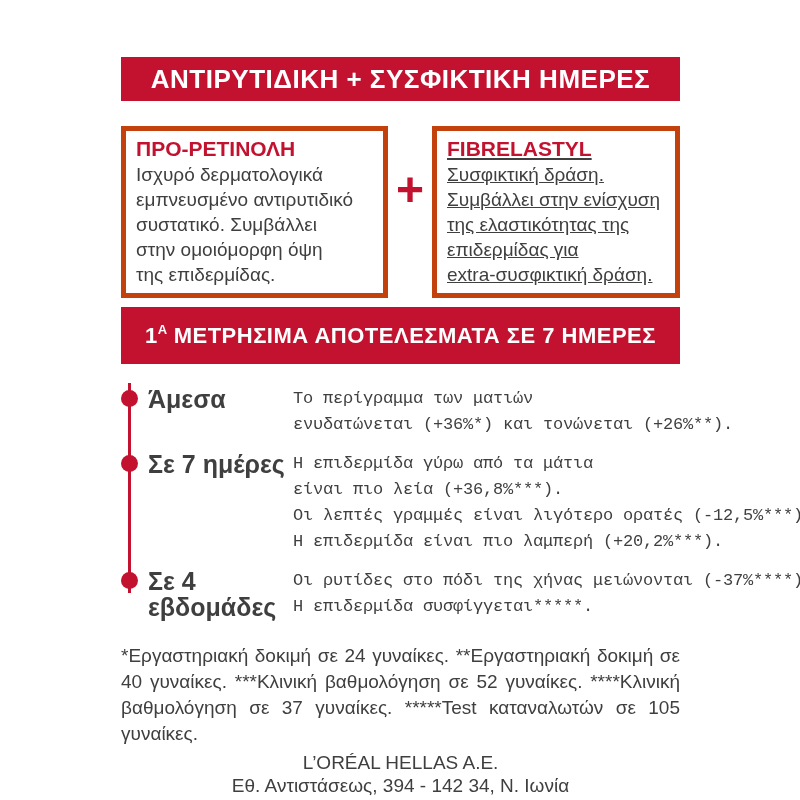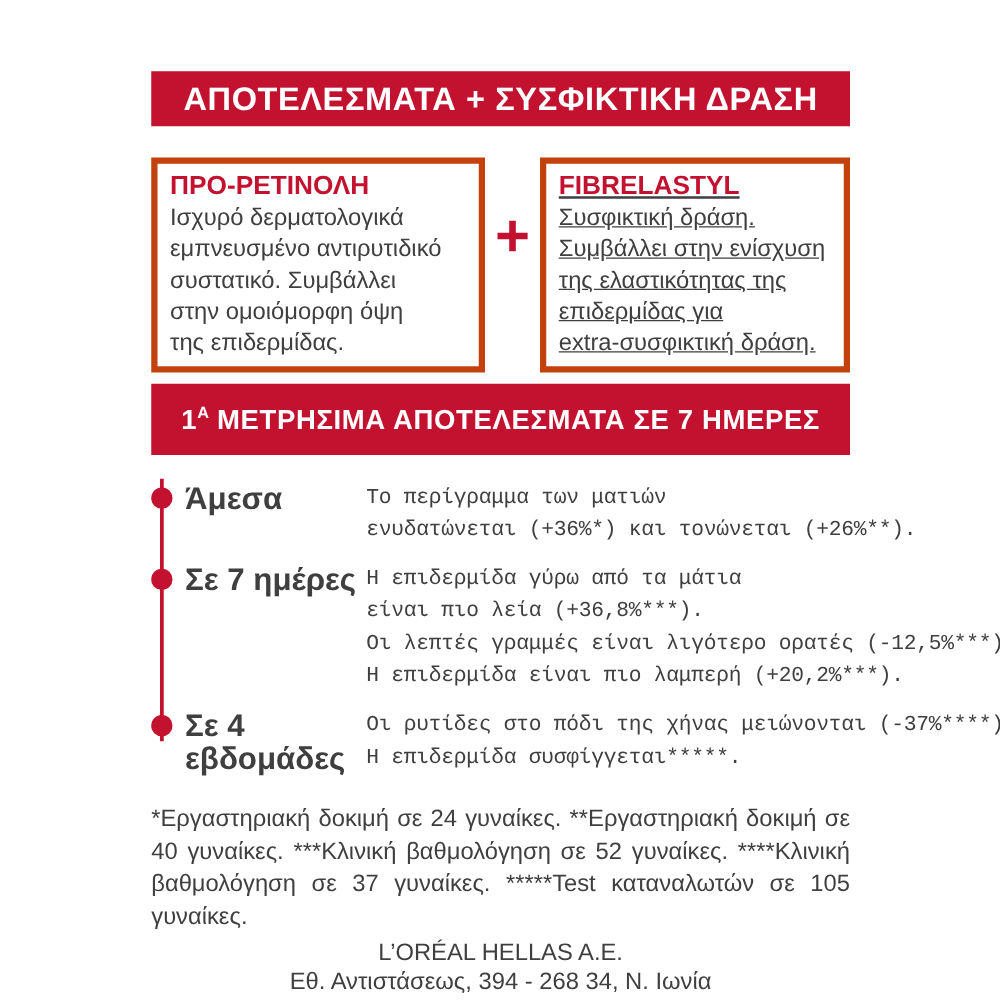--- a/index.html
+++ b/index.html
@@ -148,21 +148,21 @@
     padding-bottom: 1px;
   }
 </style>
 </head>
 <body>
 
 <div class="canvas">
   <div class="page">
 
     <div class="banner banner-top">
-      <span>ΑΠΟΤΕΛΕΣΜΑΤΑ + ΣΥΣΦΙΚΤΙΚΗ ΔΡΑΣΗ</span>
+      <span>ΑΝΤΙΡΥΤΙΔΙΚΗ + ΣΥΣΦΙΚΤΙΚΗ ΗΜΕΡΕΣ</span>
     </div>
 
     <div class="boxes-row">
       <div class="ing-box left">
         <div class="ing-title">ΠΡΟ-ΡΕΤΙΝΟΛΗ</div>
         <div class="ing-body">Ισχυρό δερματολογικά
 εμπνευσμένο αντιρυτιδικό
 συστατικό. Συμβάλλει
 στην ομοιόμορφη όψη
 της επιδερμίδας.</div>
@@ -214,19 +214,19 @@
         <div class="t-label">Σε 4 εβδομάδες</div>
         <div class="t-desc">Οι ρυτίδες στο πόδι της χήνας μειώνονται (-37%****).
 Η επιδερμίδα συσφίγγεται*****.</div>
       </div>
     </div>
 
     <p class="footnotes">*Εργαστηριακή δοκιμή σε 24 γυναίκες. **Εργαστηριακή δοκιμή σε 40 γυναίκες. ***Κλινική βαθμολόγηση σε 52 γυναίκες. ****Κλινική βαθμολόγηση σε 37 γυναίκες. *****Test καταναλωτών σε 105 γυναίκες.</p>
 
     <div class="company">
       <div>L’ORÉAL HELLAS A.E.</div>
-      <div>Εθ. Αντιστάσεως, 394 - 268 34, Ν. Ιωνία</div>
+      <div>Εθ. Αντιστάσεως, 394 - 142 34, Ν. Ιωνία</div>
       <div><span class="underline-wrap">TSA 75000 93584 ST OUEN CEDEX FR</span></div>
 
     </div>
 
   </div>
 </div>
 
 </body></html>

